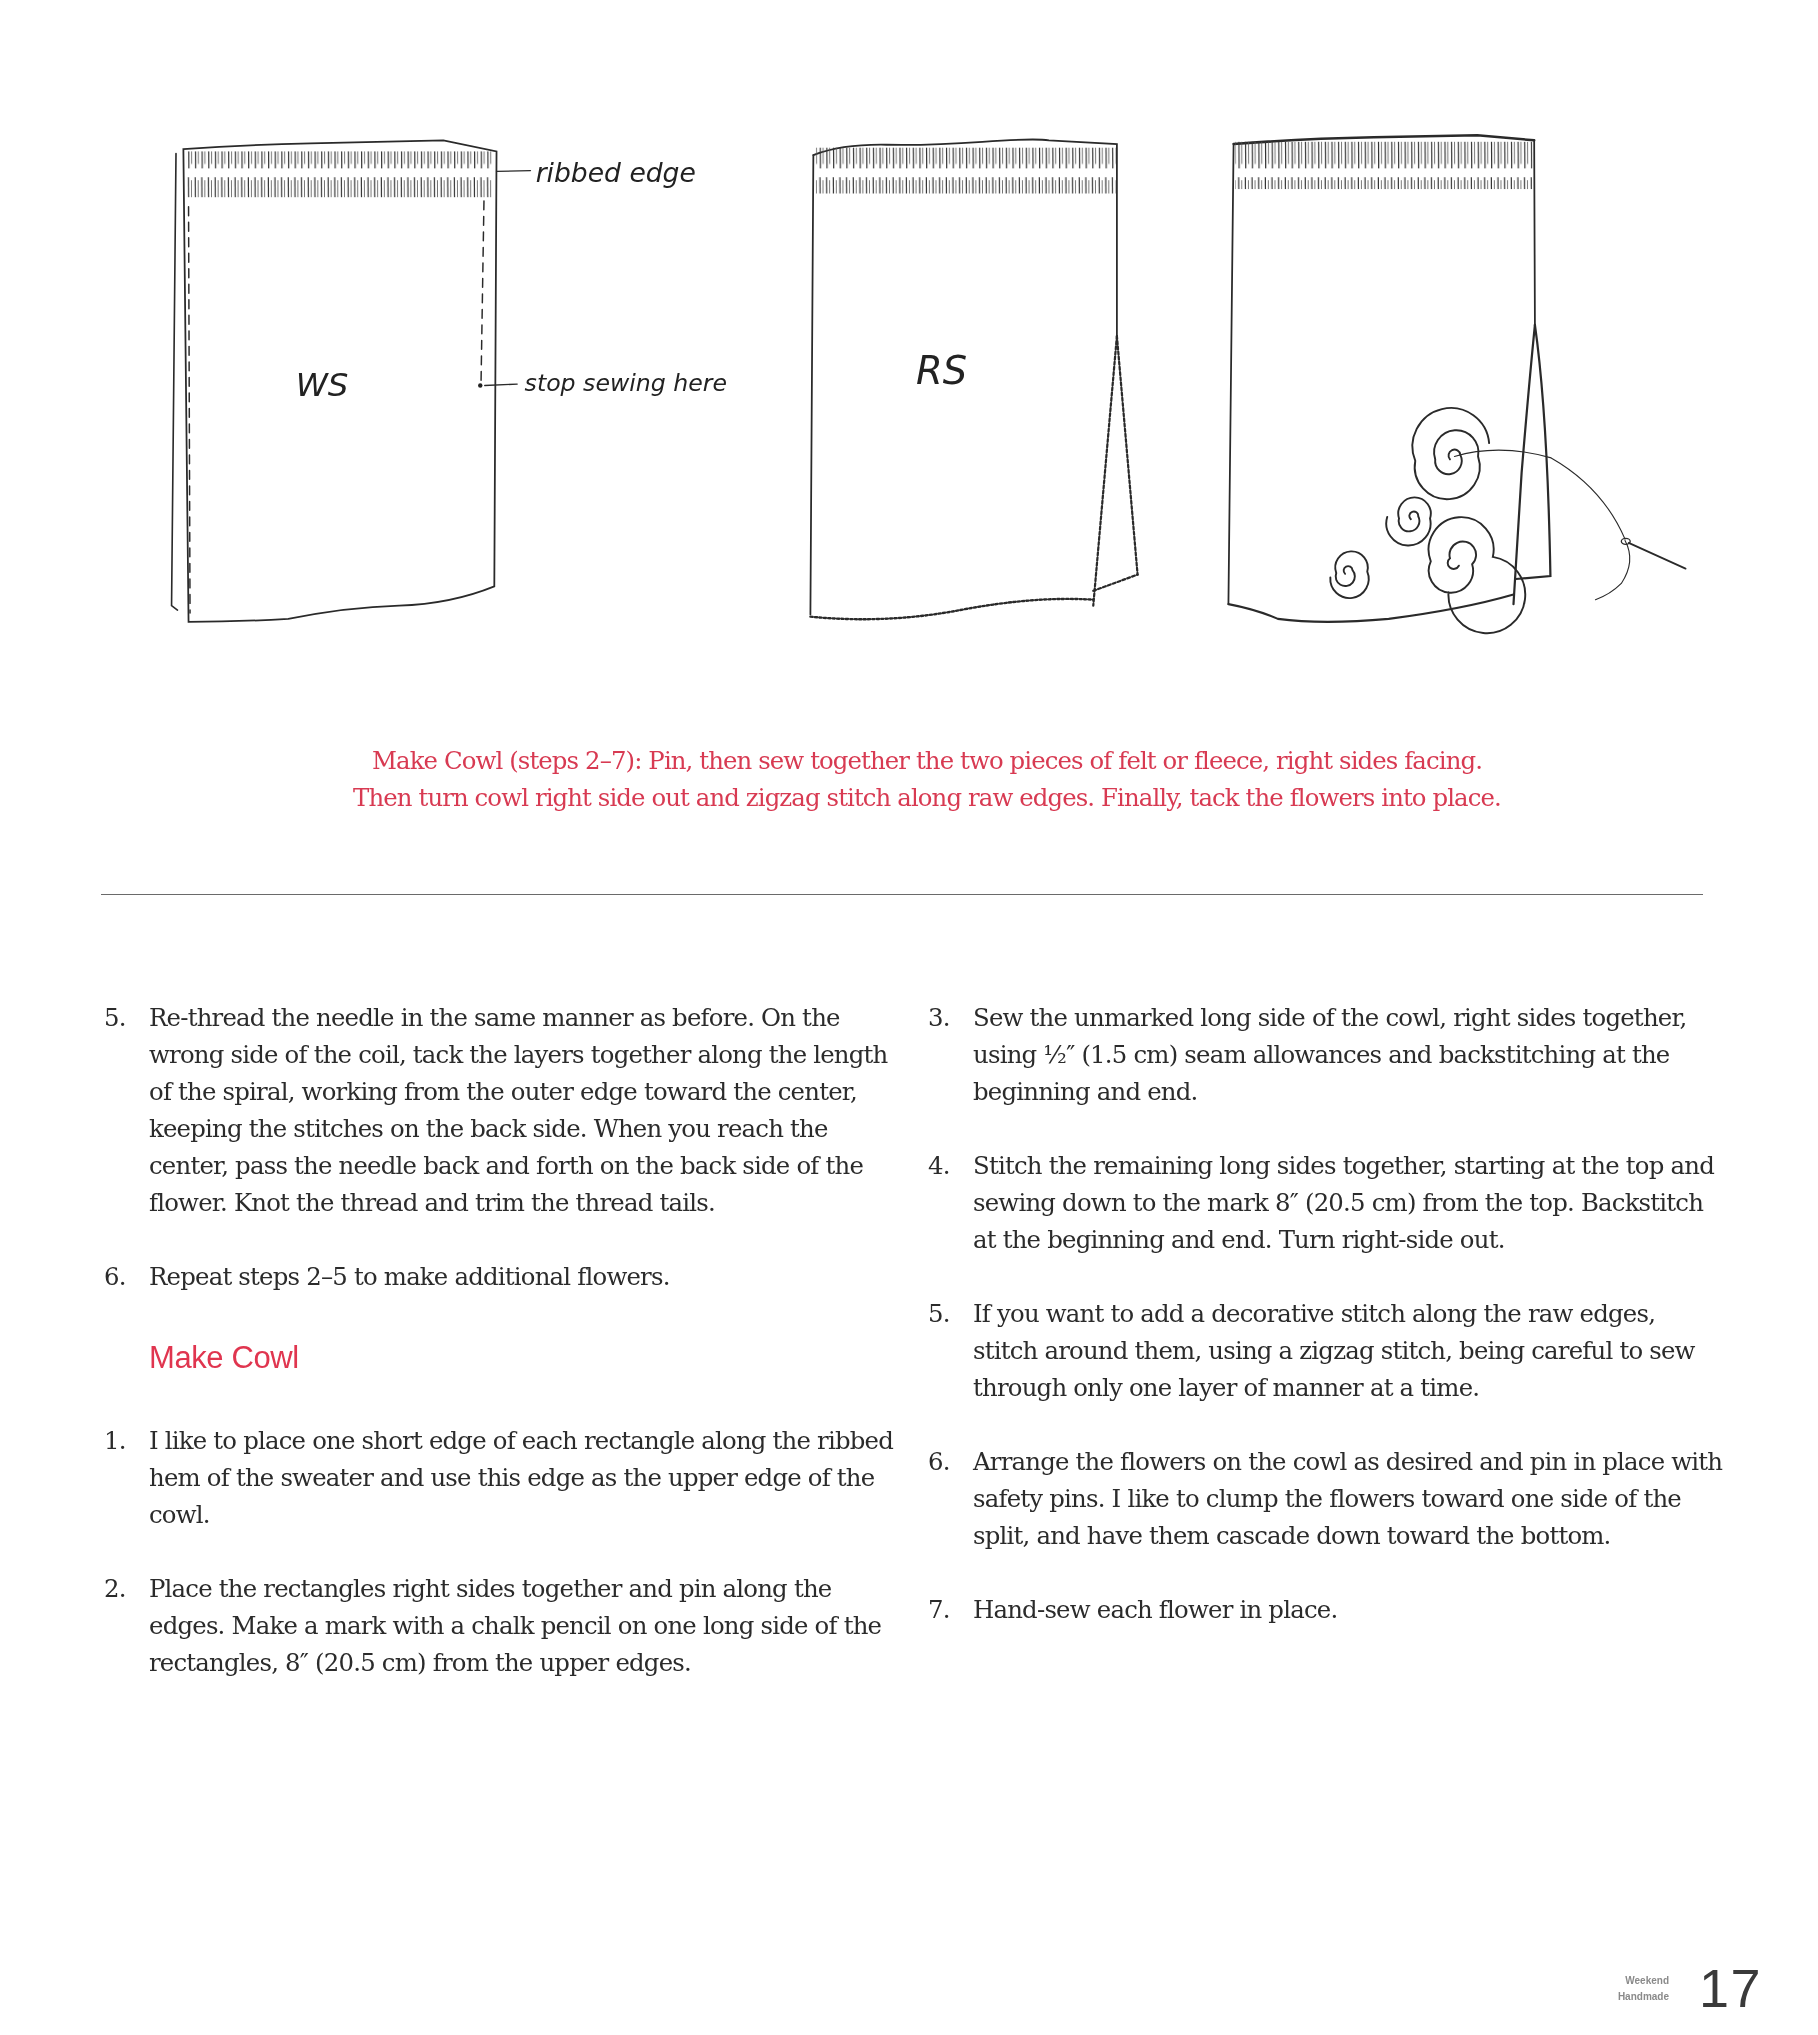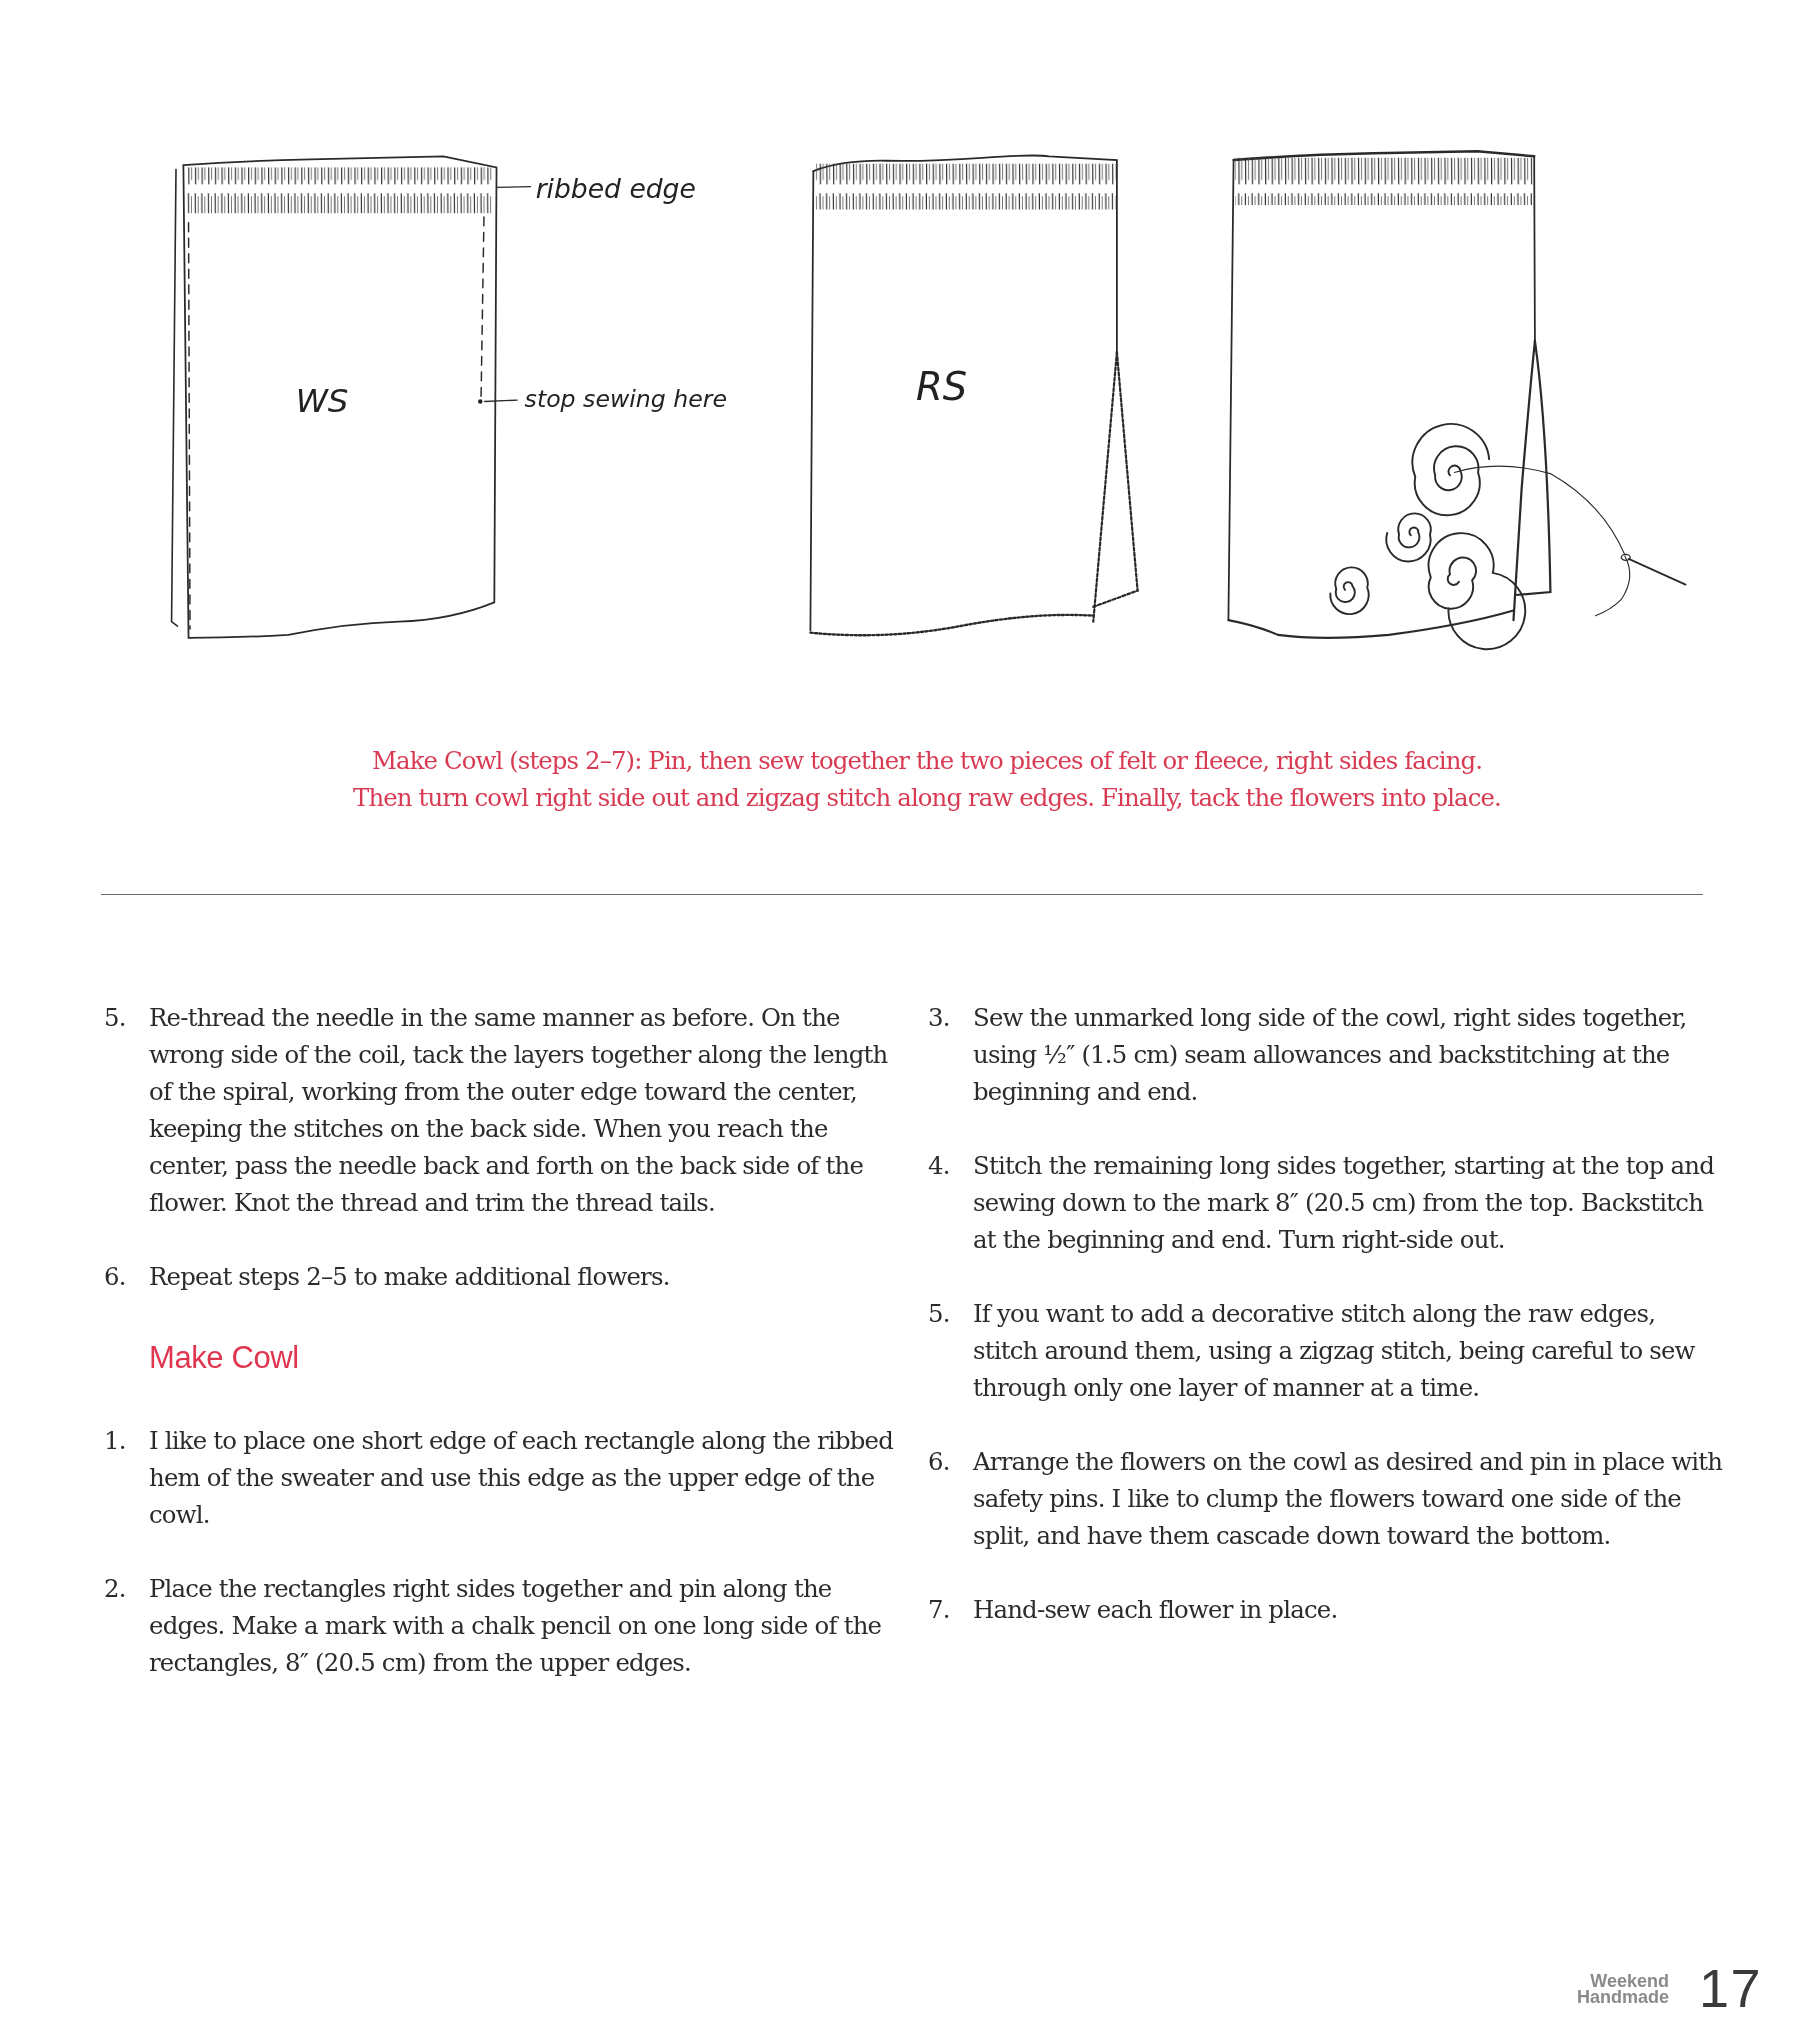--- a/index.html
+++ b/index.html
@@ -1,18 +1,18 @@
 <!DOCTYPE html>
 <html style="font-size:11.8px"><head>
 <meta charset="utf-8">
 <style>
   html, body { margin:0; padding:0; background:#ffffff; }
   body { width:1818px; height:2035px; position:relative; overflow:hidden; }
   .page { position:absolute; left:0; top:0; width:1818px; height:2035px; background:#ffffff; }
-  .figure { position:absolute; left:0; top:16px; width:1818px; height:709px; }
+  .figure { position:absolute; left:0; top:0; width:1818px; height:709px; }
   .figure svg { position:absolute; left:0; top:0; }
   .caption {
     position:absolute; left:0; top:742px; width:1854px; text-align:center;
     color:#d83a52; font-family:"DejaVu Serif", "Liberation Serif", serif;
     font-size:24.4px; line-height:37px; letter-spacing:-0.9px;
   }
   .caption div { white-space:nowrap; }
   .rule { position:absolute; left:101px; top:894px; width:1602px; height:0; border-top:1.5px solid #6a6a6a; }
   .col { position:absolute; font-family:"DejaVu Serif", "Liberation Serif", serif; color:#2b2b2b; font-size:24.4px; line-height:37px; letter-spacing:-0.8px; }
   .col-left { left:101px; top:999px; width:798px; }
@@ -20,21 +20,21 @@
   .step { position:relative; padding-left:48px; margin-bottom:37px; }
   .step .num { position:absolute; left:3px; top:0; }
   .step .text { display:block; }
   .section-heading {
     font-family:"Liberation Sans", "DejaVu Sans", sans-serif; color:#e0354f;
     font-size:31px; line-height:52px; font-weight:normal; margin:29.6px 0 38px 48px; letter-spacing:-0.4px;
   }
   .footer-brand {
     position:absolute; left:1551px; top:1973px; width:118px; text-align:right;
     font-family:"Liberation Sans", "DejaVu Sans", sans-serif; font-weight:bold; color:#8a8a8a;
-    font-size:18px; line-height:16.3px;
+    font-size:10px; line-height:16.3px;
   }
   .footer-page {
     position:absolute; left:1699px; top:1967px; font-family:"Liberation Sans", "DejaVu Sans", sans-serif;
     font-weight:normal; color:#3a3a3a; font-size:54px; line-height:43px; letter-spacing:1.5px;
   }
   .hand { font-family:"DejaVu Sans", sans-serif; font-style:italic; fill:#222; }
 </style>
 </head>
 <body>
 

